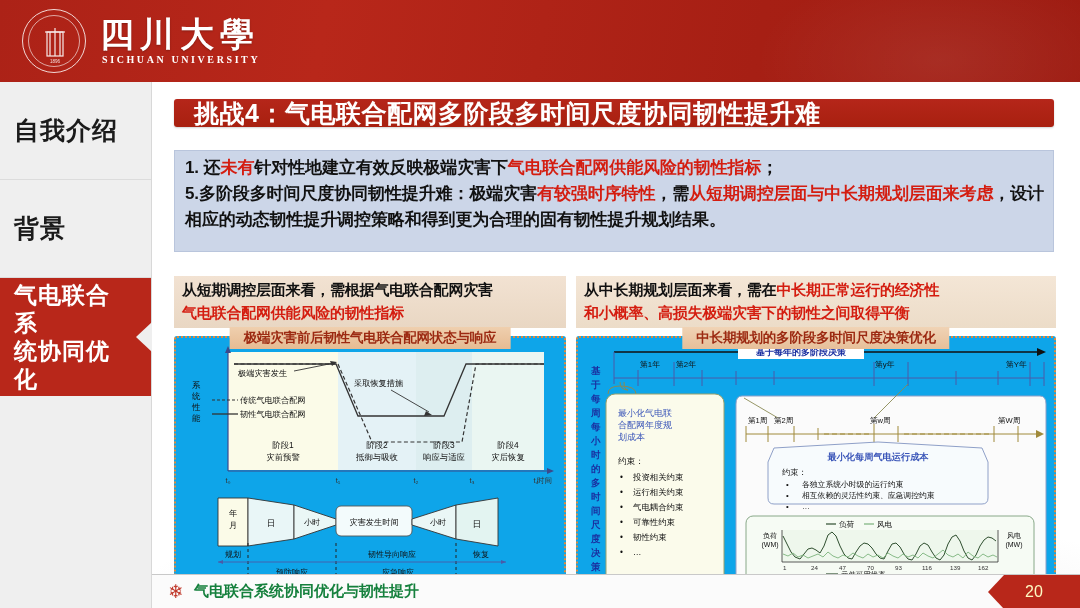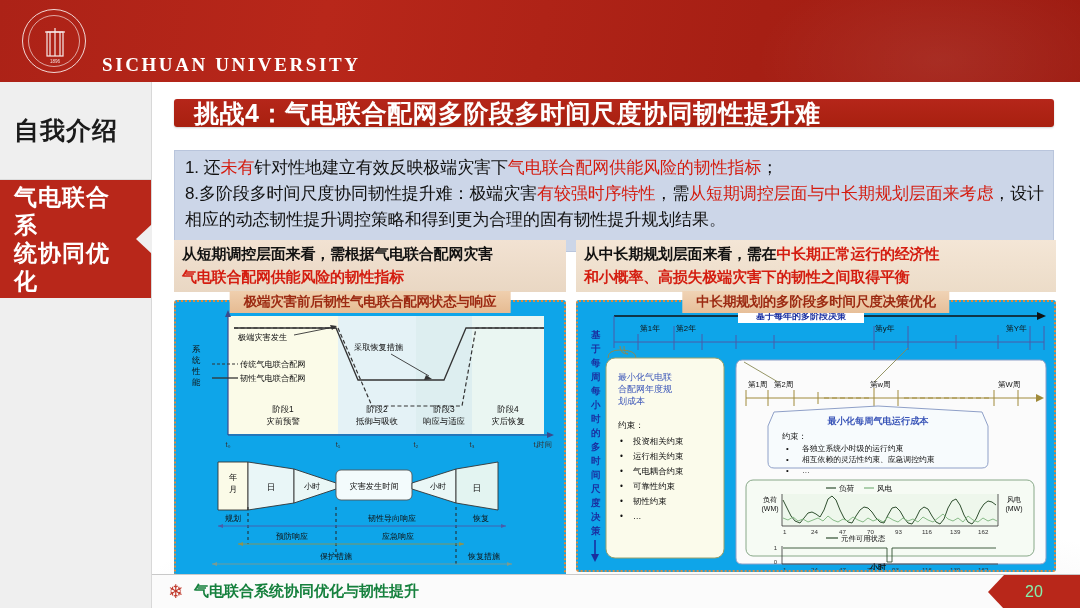--- a/index.html
+++ b/index.html
@@ -25,21 +25,21 @@
   .logo-seal .ring2{position:absolute;left:5px;top:5px;right:5px;bottom:5px;border-radius:50%;border:1px solid rgba(255,255,255,.6);}
   .logo-seal svg{position:absolute;left:0;top:0;}
   .logo-cn{
     position:absolute; left:100px; top:12px;
     color:#fff; font-size:34px; font-weight:700; letter-spacing:6px;
     font-family:"DejaVu Serif","Liberation Serif",serif;
     text-shadow:0 1px 2px rgba(0,0,0,.25);
   }
   .logo-en{
     position:absolute; left:102px; top:54px; color:#fff;
-    font-size:19px; letter-spacing:2.6px; font-weight:700;
+    font-size:10px; letter-spacing:2.6px; font-weight:700;
     font-family:"Liberation Serif","DejaVu Serif",serif;
   }
   
   .sidebar{
     position:absolute; left:0; top:82px; width:152px; height:526px;
     background:#efefef; border-right:1px solid #d8d8d8;
   }
   .side-item{
     position:relative; height:98px; display:flex; align-items:center;
     padding-left:14px; border-bottom:1px solid #dcdcdc;
@@ -67,31 +67,31 @@
   .title-bar{
     position:absolute; left:22px; top:17px; width:880px; height:28px;
     background:linear-gradient(180deg,#b5261a,#a8200f);
     border-radius:3px; display:flex; align-items:center; padding-left:20px;
     color:#fff; font-size:25px; font-weight:700; letter-spacing:.5px;
     box-shadow:0 1px 2px rgba(0,0,0,.18);
   }
   .para-box{
     position:absolute; left:22px; top:68px; width:880px; height:102px;
     background:#ccd6e8; border:1px solid #b9c5dc; padding:4px 8px 4px 10px;
-    font-size:17px; font-weight:400; color:#111; line-height:1.52; letter-spacing:-.1px;
+    font-size:17px; font-weight:700; color:#111; line-height:1.52; letter-spacing:-.1px;
   }
   .rd{color:#d41d10;}
   
   .panel{position:absolute; top:158px; height:340px;}
   .panel.left{left:22px; width:392px;}
   .panel.right{left:424px; width:480px;}
   .panel-cap{
     background:linear-gradient(180deg,#f2e2d2,#e9d7c3);
     font-size:15px; font-weight:700; color:#111; line-height:1.5;
-    padding:3px 6px 4px 8px; letter-spacing:-.2px;
+    padding:3px 6px 4px 8px; letter-spacing:-.2px;margin-top:36px;
   }
   .panel.right .panel-cap{background:linear-gradient(180deg,#f4e6d6,#ecdcc8);}
   .panel-body{
     position:relative; margin-top:8px; border:2px dotted #e08a3c; border-radius:3px;
     background:#0ea5e9; height:278px;
   }
   .panel.right .panel-body{height:272px;}
   .sub-title{
     position:absolute; left:50%; transform:translateX(-50%); top:-11px;
     background:linear-gradient(180deg,#efcfae,#e6bb92);
@@ -101,47 +101,51 @@
   .panel.right .sub-title{background:linear-gradient(180deg,#f0d3b5,#e7bf99);}
   
   .footer{
     position:absolute; left:152px; bottom:0; width:928px; height:34px;
     border-top:1px solid #c9c9c9; background:#fbfbfb; display:flex; align-items:center;
   }
   .foot-ico{margin-left:16px; color:#c0392b; font-size:19px; line-height:1;}
   .foot-txt{margin-left:10px; font-size:15px; font-weight:700; color:#15803d;}
   .pageno{
     position:absolute; right:0; top:0; width:92px; height:34px;
-    background:#b8271a; color:#86efac; font-size:16px;
+    background:#b8271a; color:#fef9c3; font-size:16px;
     display:flex; align-items:center; justify-content:center;
     clip-path:polygon(16px 0,100% 0,100% 100%,16px 100%,0 50%);
   }
   svg text{font-family:"Liberation Sans","DejaVu Sans",sans-serif;}
 </style>
 </head>
 <body>
 
 <div class="banner">
   <div class="logo-seal">
     <div class="ring2"></div>
     <svg width="64" height="64" viewBox="0 0 64 64">
       <g fill="none" stroke="#ffffff" stroke-width="1.2" opacity=".9">
         <rect x="24" y="22" width="16" height="24"></rect>
         <path d="M27 22 V46 M32 18 V46 M37 22 V46"></path>
         <path d="M22 22 h20"></path>
       </g>
       <text x="32" y="53" fill="#fff" font-size="4.5" text-anchor="middle" opacity=".85">1896</text>
     </svg>
   </div>
+  <div class="logo-cn">四川大學</div>
   <div class="logo-en">SICHUAN UNIVERSITY</div>
 </div>
 
 <div class="sidebar">
   <div class="side-item">
     <span>自我介绍</span>
+  </div>
+  <div class="side-item">
+    <span>背景</span>
   </div>
   <div class="side-item active">
     <span>
       <span class="lbl">气电联合系</span>
       <span class="lbl">统协同优化</span>
     </span>
   </div>
 </div>
 
 <div class="content">
@@ -149,21 +153,21 @@
 
   <div class="title-bar">
     <span>挑战4：气电联合配网多阶段多时间尺度协同韧性提升难</span>
   </div>
 
   <div class="para-box">
     <div>
       <span>1. 还</span><span class="rd">未有</span><span>针对性地建立有效反映极端灾害下</span><span class="rd">气电联合配网供能风险的韧性指标</span><span>；</span>
     </div>
     <div>
-      <span>8.多阶段多时间尺度协同韧性提升难：极端灾害</span><span class="rd">有较强时序特性</span><span>，需</span><span class="rd">从短期调控层面与中长期规划层面来考虑</span><span>，设计相应的动态韧性提升调控策略和得到更为合理的固有韧性提升规划结果。</span>
+      <span>5.多阶段多时间尺度协同韧性提升难：极端灾害</span><span class="rd">有较强时序特性</span><span>，需</span><span class="rd">从短期调控层面与中长期规划层面来考虑</span><span>，设计相应的动态韧性提升调控策略和得到更为合理的固有韧性提升规划结果。</span>
     </div>
   </div>
 
   <div class="panel left">
     <div class="panel-cap">
       <div>从短期调控层面来看，需根据气电联合配网灾害</div>
       <div class="rd">气电联合配网供能风险的韧性指标</div>
     </div>
     <div class="panel-body">
       <div class="sub-title">极端灾害前后韧性气电联合配网状态与响应</div>

